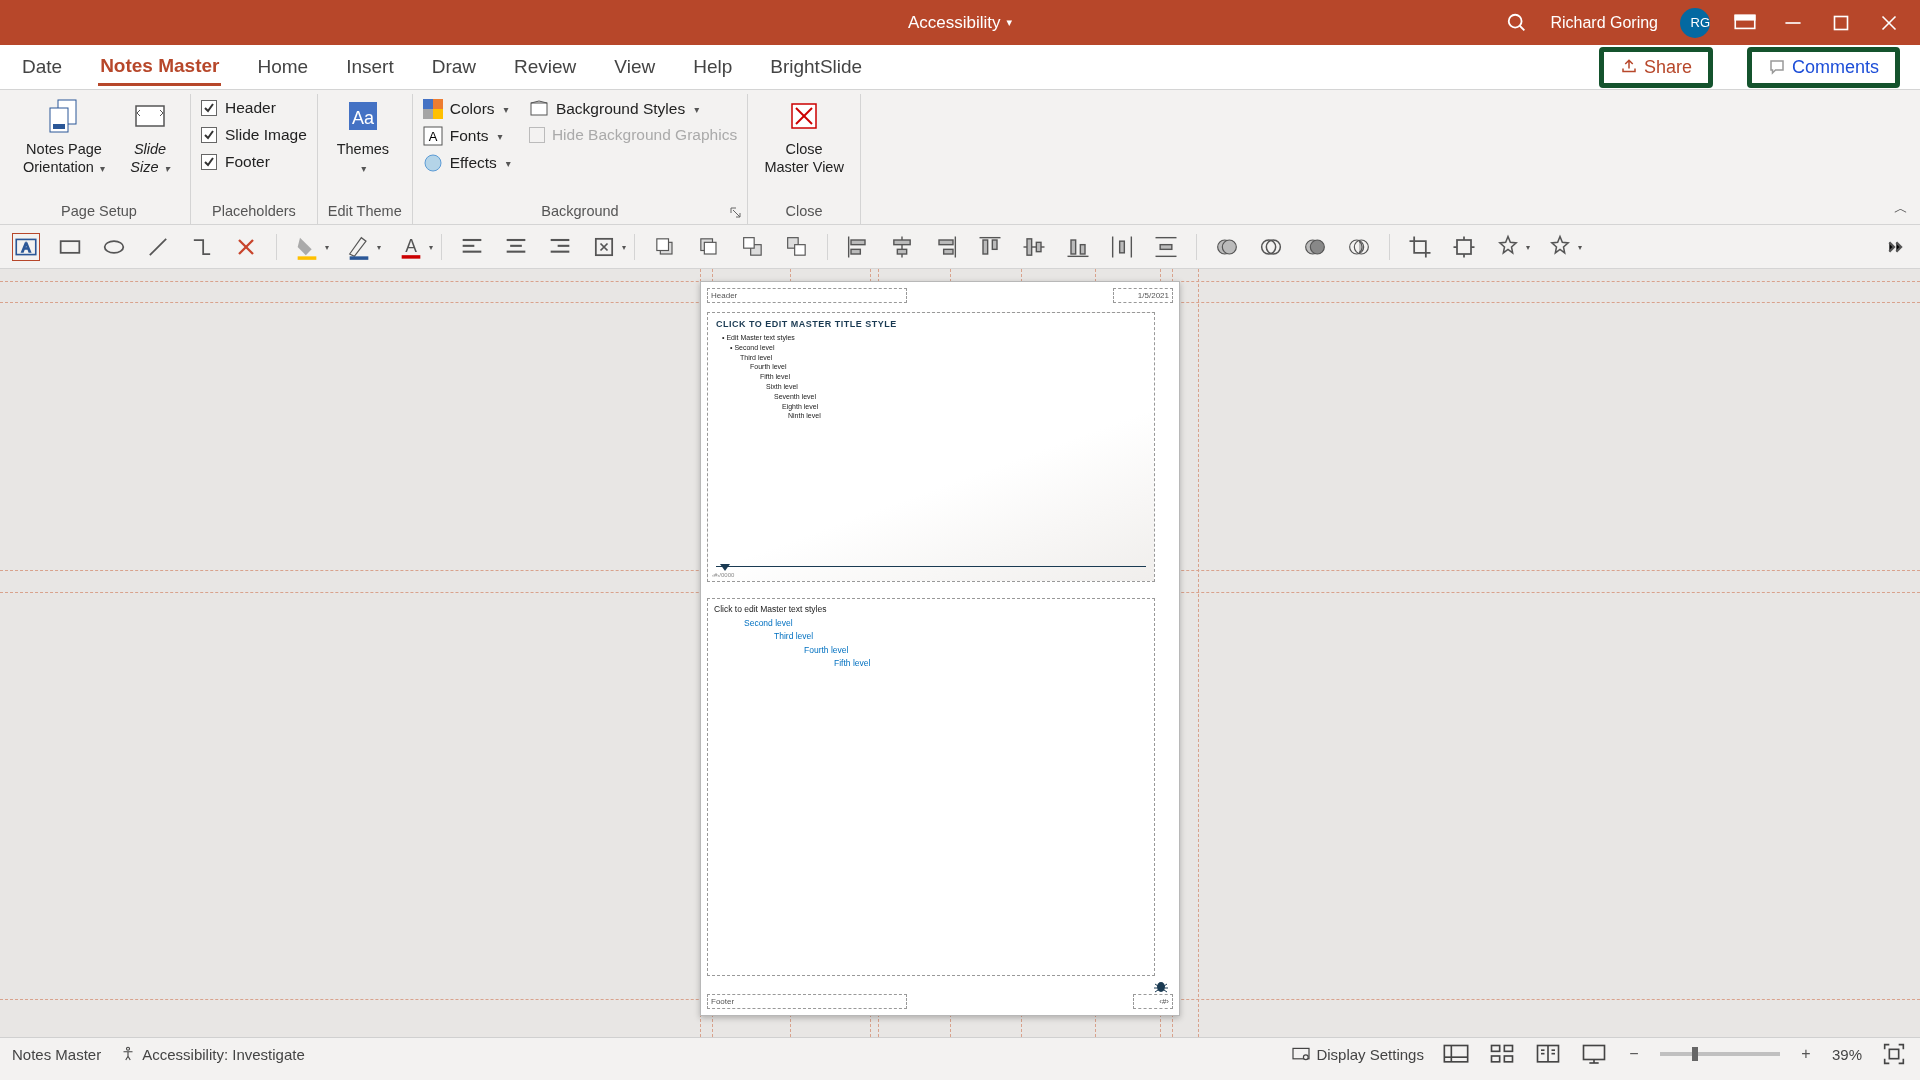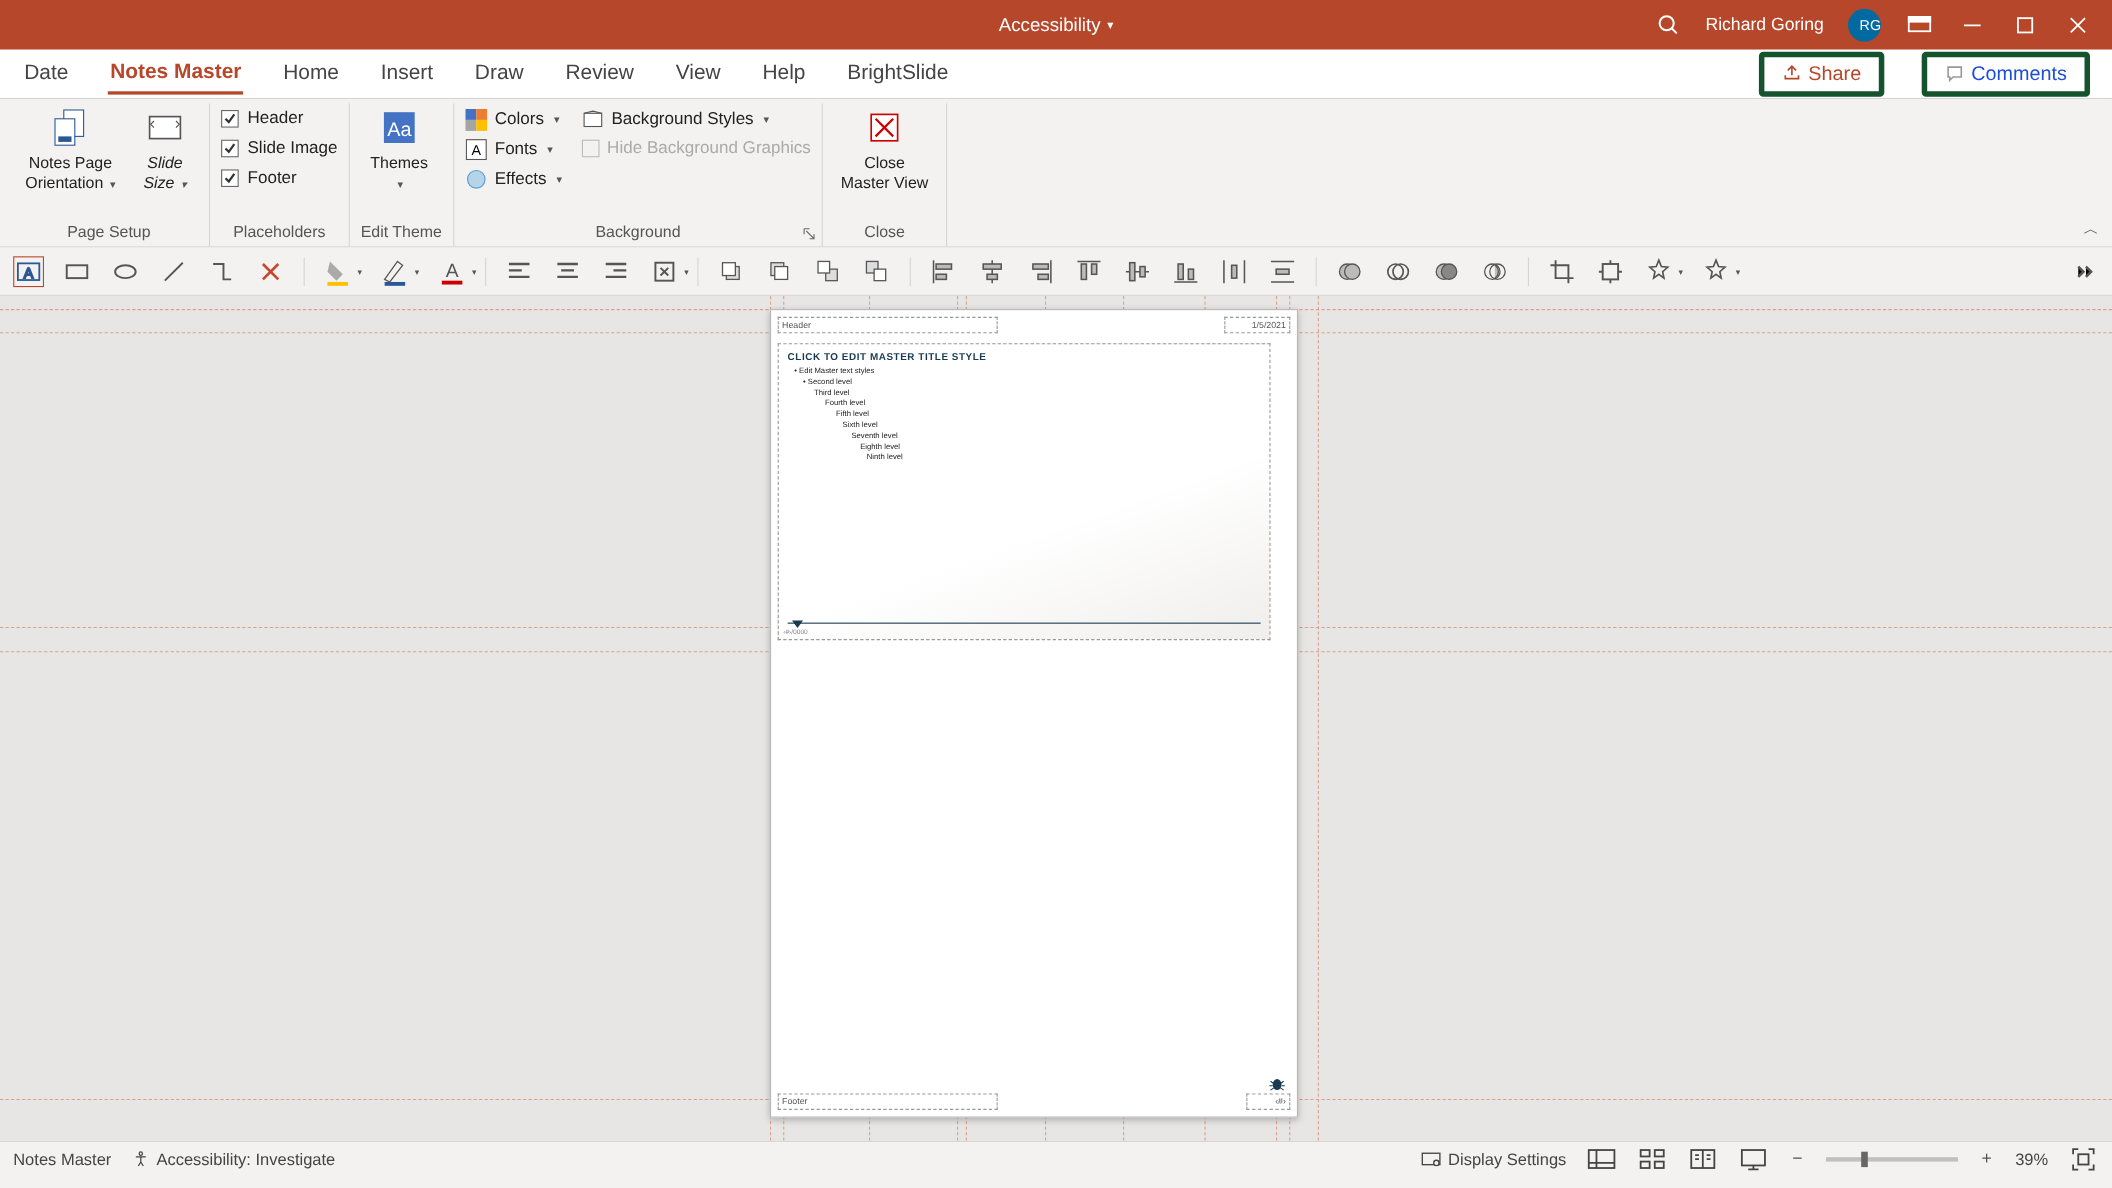--- a/index.html
+++ b/index.html
@@ -544,20 +544,27 @@
         <div style="margin-left:50px;"><span>Sixth level</span></div>
         <div style="margin-left:58px;"><span>Seventh level</span></div>
         <div style="margin-left:66px;"><span>Eighth level</span></div>
         <div style="margin-left:72px;"><span>Ninth level</span></div>
       </div>
       <div class="divider"></div>
       <div class="marker"></div>
       <div class="pgnum">‹#›/0000</div>
     </div>
 
+    <div class="body-ph">
+      <div class="lvl">Click to edit Master text styles</div>
+      <div class="lvl" style="margin-left:30px;">Second level</div>
+      <div class="lvl" style="margin-left:60px;">Third level</div>
+      <div class="lvl" style="margin-left:90px;">Fourth level</div>
+      <div class="lvl" style="margin-left:120px;">Fifth level</div>
+    </div>
 
     <div class="bug-ico"><svg viewBox="0 0 16 12">
           <ellipse cx="8" cy="6" rx="4" ry="5" fill="#1a3a52"></ellipse>
           <line x1="2" y1="3" x2="5" y2="5" stroke="#1a3a52"></line>
           <line x1="14" y1="3" x2="11" y2="5" stroke="#1a3a52"></line>
           <line x1="1" y1="7" x2="4" y2="7" stroke="#1a3a52"></line>
           <line x1="15" y1="7" x2="12" y2="7" stroke="#1a3a52"></line>
           <line x1="2" y1="11" x2="5" y2="9" stroke="#1a3a52"></line>
           <line x1="14" y1="11" x2="11" y2="9" stroke="#1a3a52"></line>
         </svg></div>

